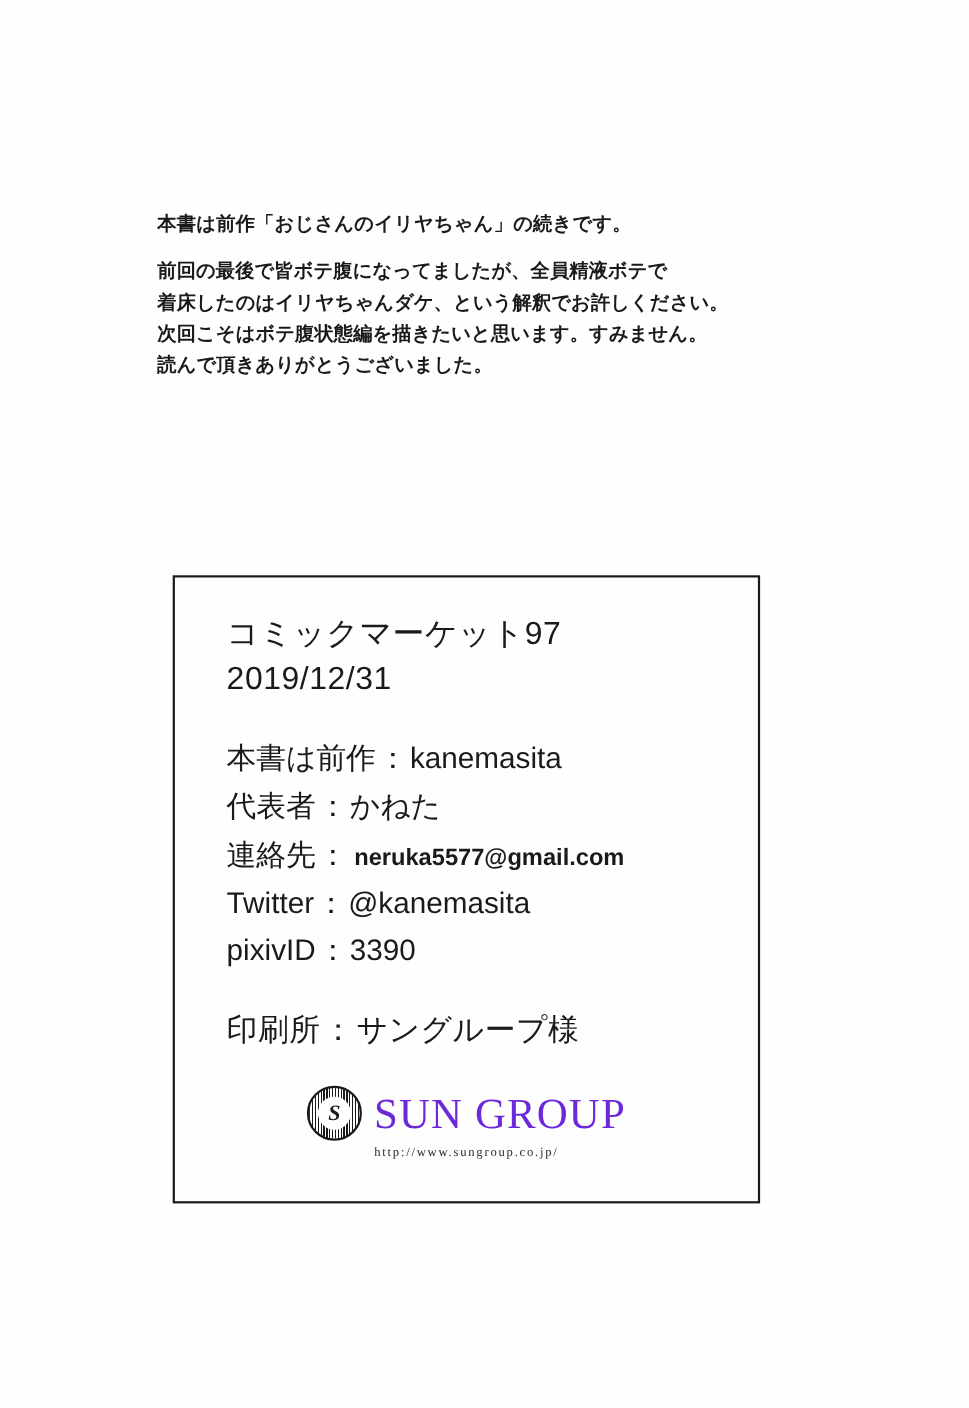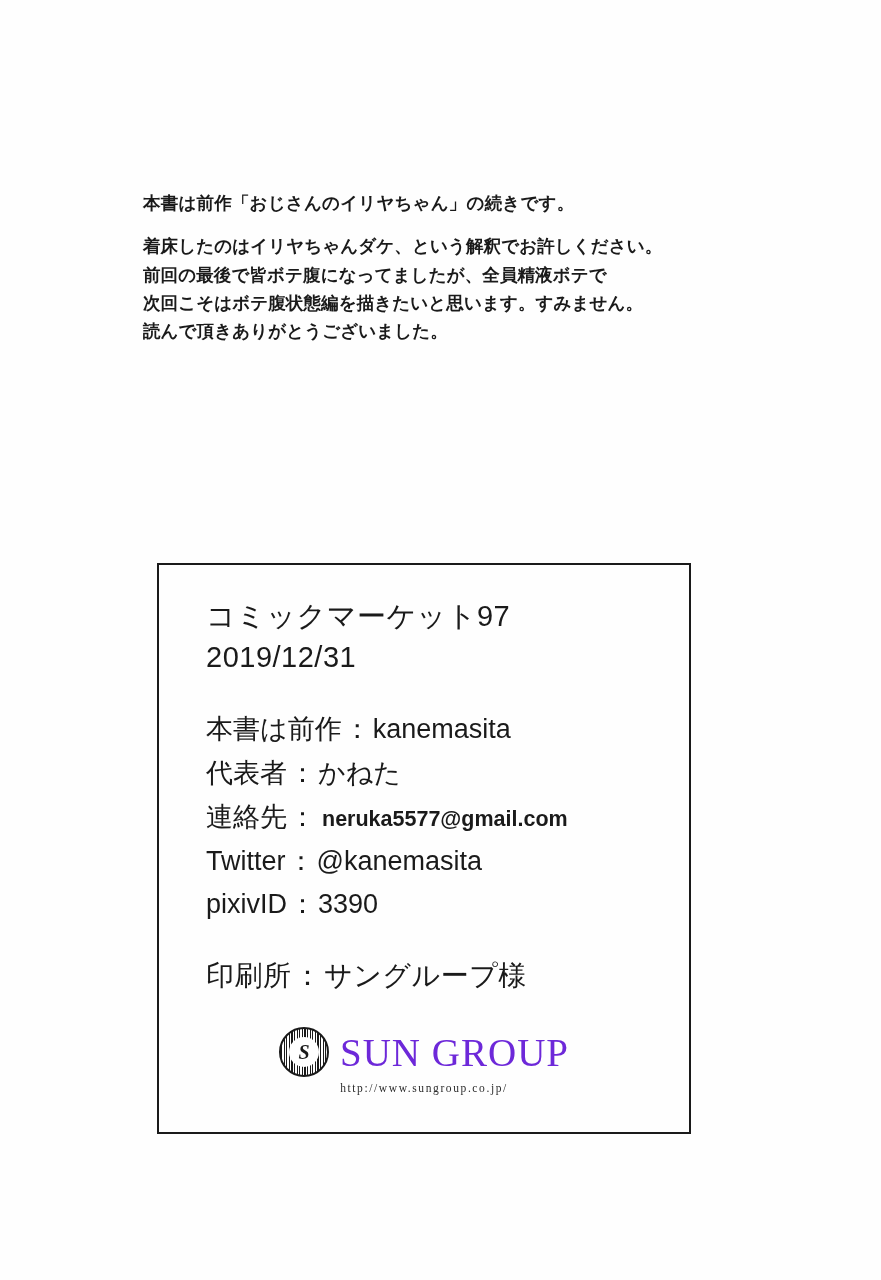--- a/index.html
+++ b/index.html
@@ -51,21 +51,20 @@
   
   .colophon {
     position: absolute;
     left: 157px;
     top: 523px;
     width: 534px;
     height: 571px;
     border: 2px solid #1a1a1a;
     box-sizing: border-box;
     background: #fefefe;
-    margin-top: 40px;
   }
   .colophon-inner {
     padding: 31px 0 0 47px;
   }
   .event-line {
     font-size: 29px;
     letter-spacing: 0.5px;
     line-height: 1.42;
     white-space: nowrap;
   }
@@ -162,22 +161,22 @@
   }
 </style>
 </head>
 <body>
 
 <div class="page">
 
   <div class="afterword">
     <p class="afterword-lead">本書は前作「おじさんのイリヤちゃん」の続きです。</p>
     <div class="afterword-body">
+      <div>前回の最後で皆ボテ腹になってましたが、全員精液ボテで</div>
       <div>着床したのはイリヤちゃんダケ、という解釈でお許しください。</div>
-      <div>前回の最後で皆ボテ腹になってましたが、全員精液ボテで</div>
       <div>次回こそはボテ腹状態編を描きたいと思います。すみません。</div>
       <div>読んで頂きありがとうございました。</div>
     </div>
   </div>
 
   <div class="colophon">
     <div class="colophon-inner">
 
       <div class="event-line">コミックマーケット97</div>
       <div class="event-line">2019/12/31</div>

